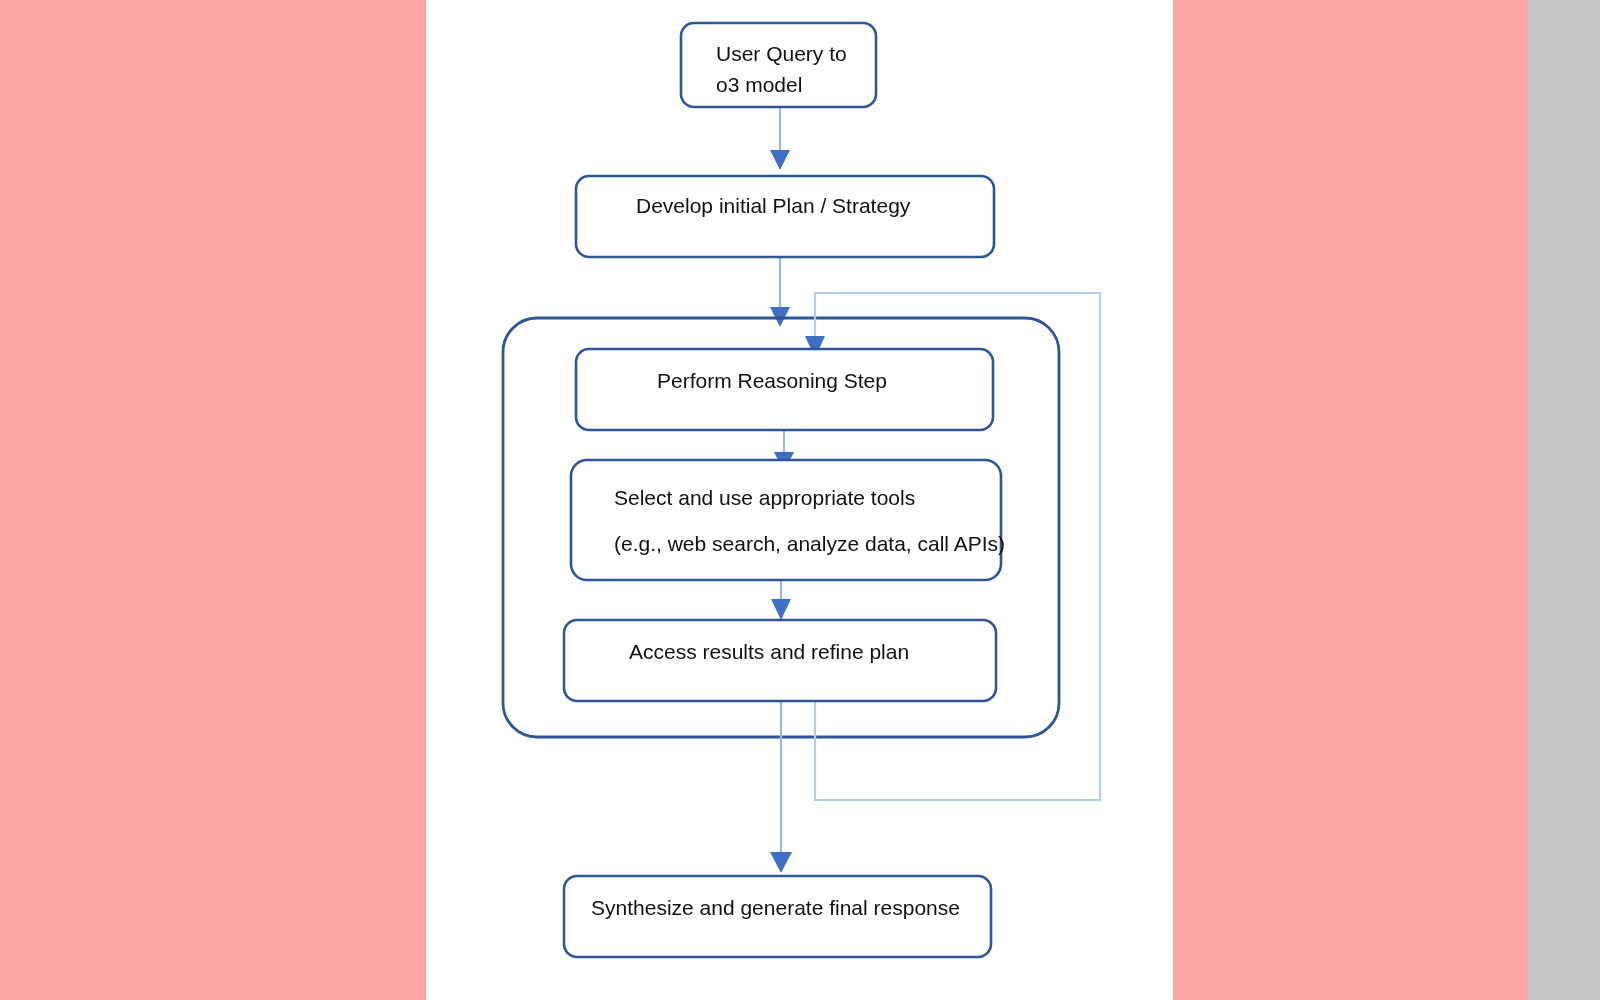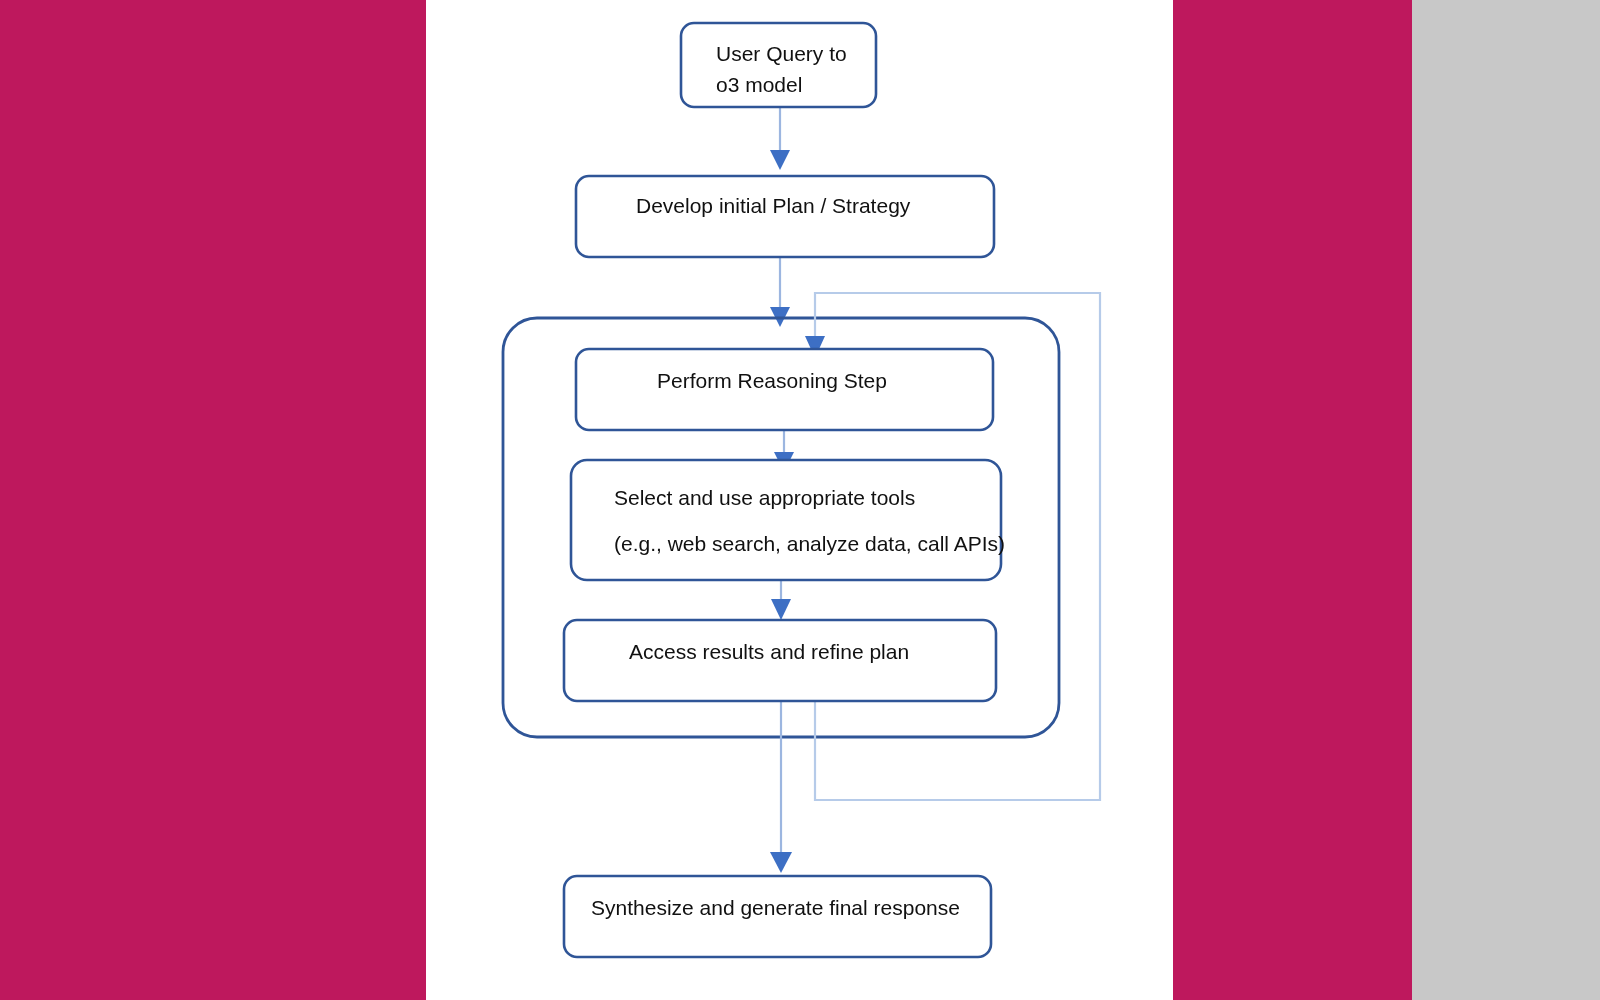--- a/index.html
+++ b/index.html
@@ -2,23 +2,23 @@
 <html><head>
 <meta charset="utf-8">
 <style>
   html, body {
     margin: 0;
     padding: 0;
     background: #c8c8c8;
   }
   #canvas {
     position: relative;
-    width: 1412px;
+    width: 1528px;
     height: 1000px;
-    background: #be185d;
+    background: #fca5a5;
     overflow: hidden;
     font-family: "Liberation Sans", sans-serif;
   }
   #page {
     position: absolute;
     left: 426px;
     top: 0px;
     width: 747px;
     height: 1000px;
     background: #ffffff;

